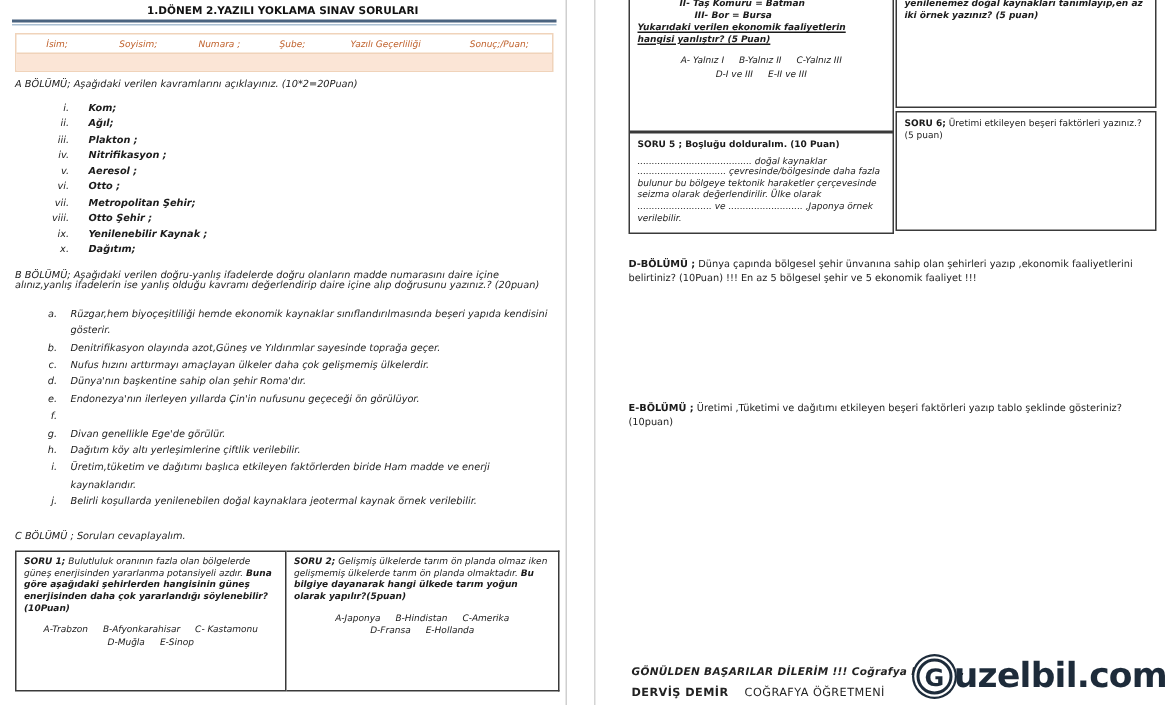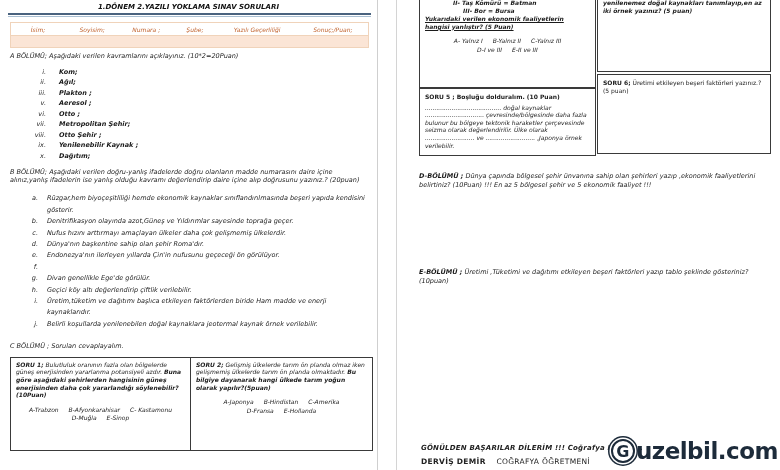--- a/index.html
+++ b/index.html
@@ -1,21 +1,21 @@
 <!DOCTYPE html>
 <html><head>
 <meta charset="utf-8">
 <style>
   html,body{margin:0;padding:0}
   body{width:780px;height:470px;background:#ffffff;position:relative;overflow:hidden;
        font-family:"DejaVu Sans",sans-serif;color:#1b1b1b}
   .page{position:absolute;top:0;height:470px;background:#fff;box-sizing:border-box}
   .page-left{left:0;width:378px;border-right:1px solid #cfcfcf}
   .page-right{left:396px;width:384px;border-left:1px solid #d4d4d4}.b{font-weight:bold}
-  .title{font-size:7px;font-weight:bold;font-style:italic;text-align:center;padding-top:3px;color:#111}
+  .title{font-size:7px;font-weight:bold;text-align:center;padding-top:3px;color:#111}
   .rule{margin:2px 6px 0 8px;height:1px;border-top:2px solid #4a637f;border-bottom:1px solid #aabfd2}
   .info-table{margin:5px 8px 0 10px;border:1px solid #f0d3ba}
   .info-row{display:flex;height:12px;align-items:center;border-bottom:1px solid #f0d3ba}
   .cell{font-size:6px;font-style:italic;color:#c0622d;text-align:center;overflow:hidden;white-space:nowrap}
   .c1{flex:1.0}.c2{flex:1.0}.c3{flex:1.0}.c4{flex:0.8}.c5{flex:1.5}.c6{flex:1.3}
   .info-fill{height:11px;background:#fbe5d6}
   .sec{font-size:6.5px;margin:5px 10px 0 10px;line-height:7.6px;font-style:italic}
   .sec .lab{font-weight:normal}
   .alist{margin:6px 0 0 28px;font-size:6.5px}
   .arow{display:flex;height:10.5px;align-items:center}
@@ -34,21 +34,21 @@
   .opts{text-align:center;margin-top:7px}
   .opt{margin:0 5px;white-space:nowrap}
   .rbox{position:absolute;border:1px solid #3a3a3a;background:#fff;font-size:6px;line-height:7.6px;
         font-style:italic;padding:12px 5px 3px 5px;box-sizing:border-box}
   .box3{left:22px;top:-14px;width:177px;height:102px}
   .box4{left:200px;top:-14px;width:174px;height:86px}
   .box5{left:22px;top:88px;width:177px;height:68px;padding-top:4px}
   .box6{left:200px;top:74px;width:174px;height:80px;padding-top:4px}
   .ind1{margin-left:28px}.ind2{margin-left:38px}
   .uq{font-weight:bold;text-decoration:underline;margin-top:1px}
-  .dsec{position:absolute;left:22px;right:20px;font-size:6.5px;line-height:8.6px;font-style:italic}
+  .dsec{position:absolute;left:22px;right:20px;font-size:6.5px;line-height:8.6px;}
   .d-pos{top:172px}.e-pos{top:268px}
   .wish{position:absolute;left:24px;top:444px;font-size:7px;font-style:italic;font-weight:600;letter-spacing:.2px;color:#222}
   .teacher{position:absolute;left:24px;top:457px;font-size:7.5px;letter-spacing:.3px;color:#222}
   .tname{font-weight:bold;margin-right:8px}
   .logo{position:absolute;right:2px;top:438px;display:flex;align-items:center;color:#1d2b3a;font-weight:bold}
   .gring{width:20px;height:20px;border:2px solid #1d2b3a;border-radius:50%;
          box-shadow:0 0 0 1.5px #fff,0 0 0 3px #1d2b3a;display:flex;align-items:center;justify-content:center;
          font-size:16px;margin:0 1px 0 4px;background:#fff}
   .ltext{font-size:23px;letter-spacing:-.5px}
 </style>
@@ -85,20 +85,24 @@
         </div>
       <div class="arow">
           <span class="num">ii.</span>
           <span class="aitem">Ağıl;</span>
         </div>
       <div class="arow">
           <span class="num">iii.</span>
           <span class="aitem">Plakton ;</span>
         </div>
       <div class="arow">
+          <span class="num">iv.</span>
+          <span class="aitem">Nitrifikasyon ;</span>
+        </div>
+      <div class="arow">
           <span class="num">v.</span>
           <span class="aitem">Aeresol ;</span>
         </div>
       <div class="arow">
           <span class="num">vi.</span>
           <span class="aitem">Otto ;</span>
         </div>
       <div class="arow">
           <span class="num">vii.</span>
           <span class="aitem">Metropolitan Şehir;</span>
@@ -145,21 +149,21 @@
         </div>
       <div class="brow">
           <span class="blet">f.</span>
         </div>
       <div class="brow">
           <span class="blet">g.</span>
           <span class="bitem">Divan genellikle Ege'de görülür.</span>
         </div>
       <div class="brow">
           <span class="blet">h.</span>
-          <span class="bitem">Geçici köy altı değerlendirip çiftlik verilebilir.</span>
+          <span class="bitem">Dağıtım köy altı yerleşimlerine çiftlik verilebilir.</span>
         </div>
       <div class="brow">
           <span class="blet">i.</span>
           <span class="bitem">Üretim,tüketim ve dağıtımı başlıca etkileyen faktörlerden biride Ham madde ve enerji kaynaklarıdır.</span>
         </div>
       <div class="brow">
           <span class="blet">j.</span>
           <span class="bitem">Belirli koşullarda yenilenebilen doğal kaynaklara jeotermal kaynak örnek verilebilir.</span>
         </div>
     </div>

